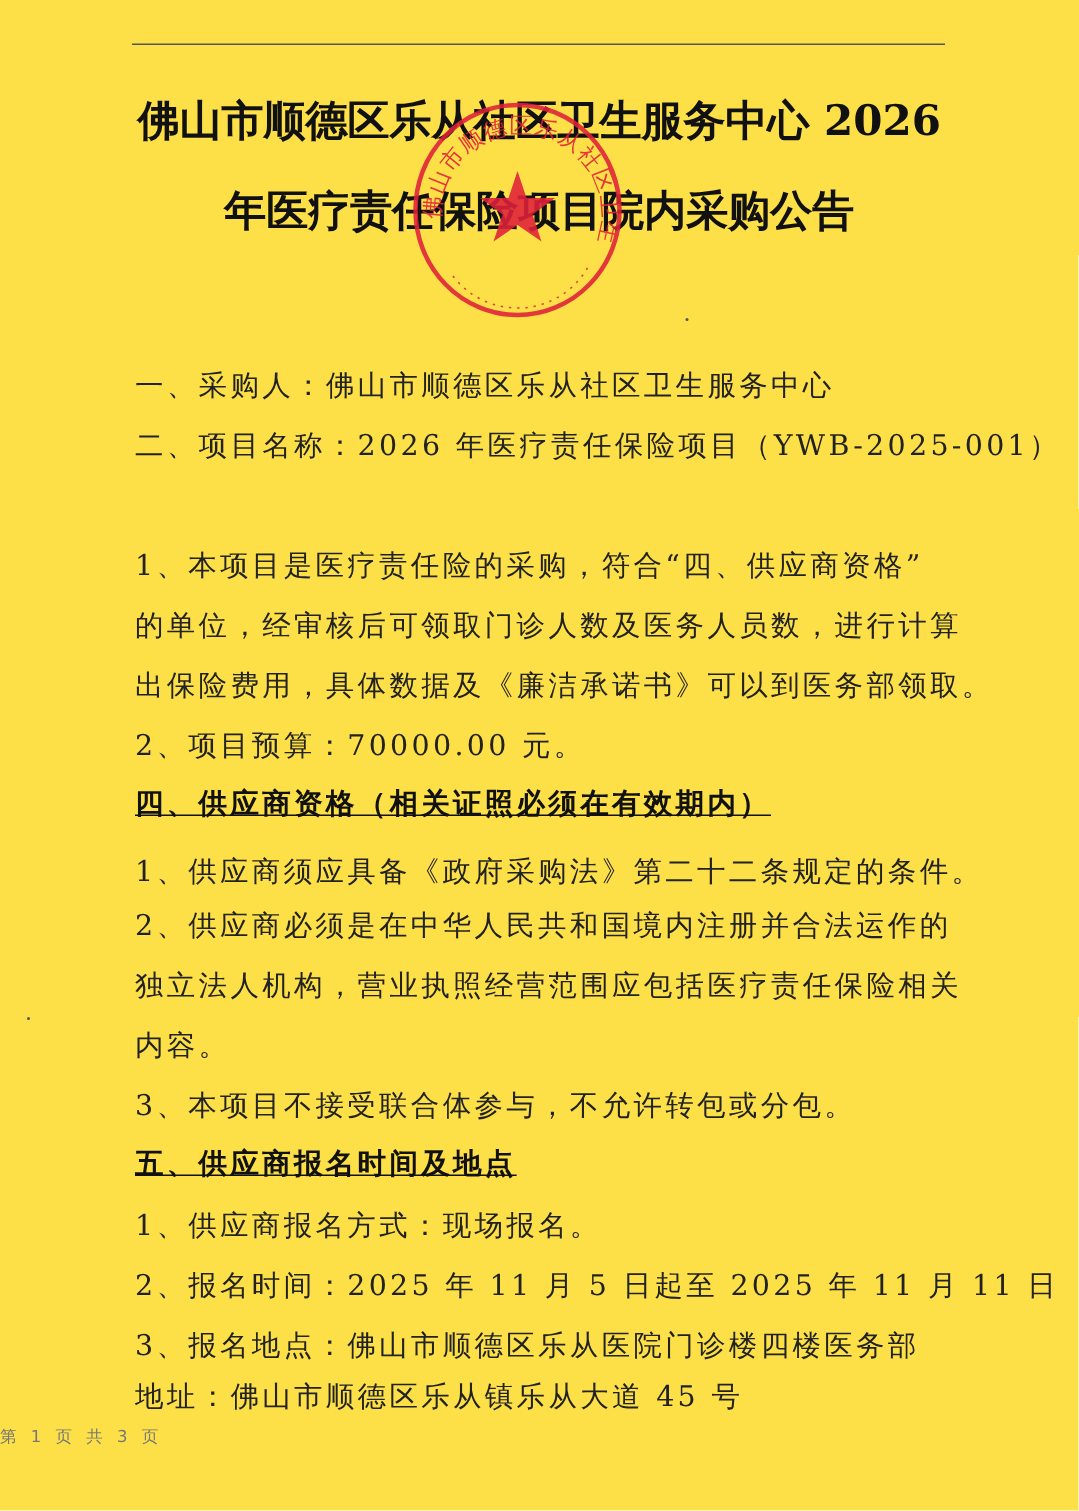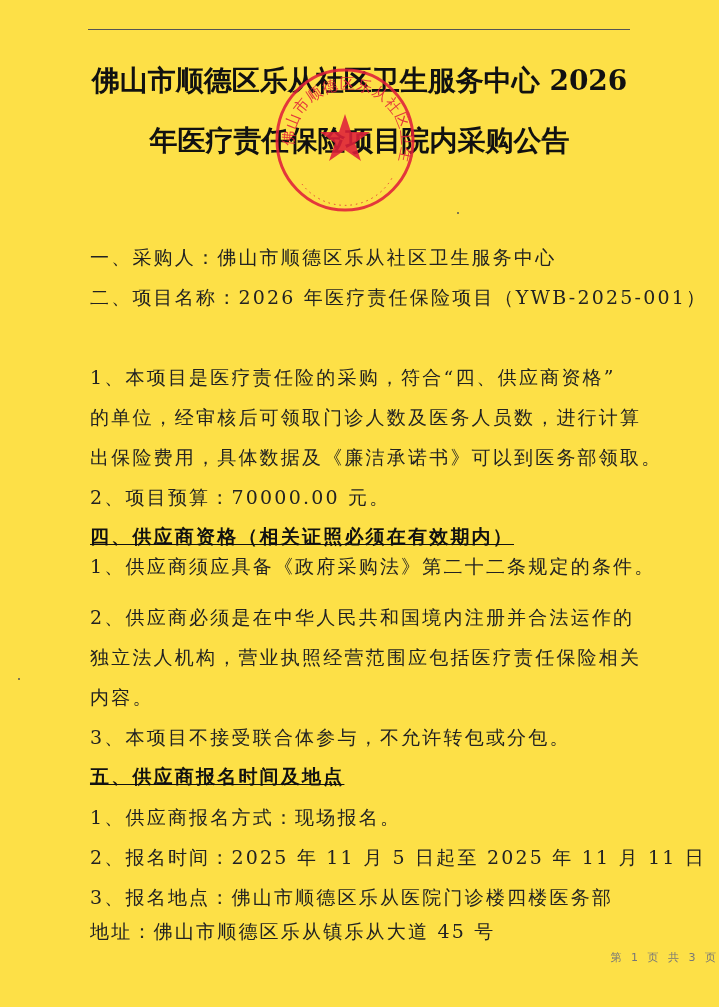--- a/index.html
+++ b/index.html
@@ -7,21 +7,21 @@
          font-family:"DejaVu Serif","Liberation Serif",serif; color:#1a1a1a; }
   .page { position:absolute; left:0; top:0; width:719px; height:1007px; background:#fde047; }
   .top-rule { position:absolute; left:88px; top:29px; width:542px; height:0; border-top:1.5px solid #555; }
   .title { position:absolute; left:0; width:719px; text-align:center; font-weight:bold;
            font-size:28px; letter-spacing:0px; color:#111; line-height:34px; }
   .title.l1 { top:64px; }
   .title.l2 { top:124px;text-align:center; }
   .stamp { position:absolute; left:272px; top:66px; width:146px; height:148px; pointer-events:none; opacity:0.88; }
   .line { position:absolute; left:90px; font-size:19px; letter-spacing:2.2px; white-space:nowrap; color:#222; line-height:24px;margin-top:24px; }
   .line.h { font-weight:bold; color:#111;text-decoration:underline; }
-  .footer { position:absolute; top:950px; left:0; width:719px; text-align:right; font-size:11px; color:#777; letter-spacing:3px; font-family:"DejaVu Sans","Liberation Sans",sans-serif; }
+  .footer { position:absolute; top:950px; left:0; width:719px; text-align:left; font-size:11px; color:#777; letter-spacing:3px; font-family:"DejaVu Sans","Liberation Sans",sans-serif; }
   .speck { position:absolute; width:2px; height:2px; background:#555; border-radius:50%; }
 </style>
 </head>
 <body>
 
 <div class="page">
   <div class="top-rule"></div>
 
   <div class="title l1">佛山市顺德区乐从社区卫生服务中心 2026</div>
   <div class="title l2">年医疗责任保险项目院内采购公告</div>
@@ -38,21 +38,21 @@
     <path d="M 30 118 A 54 54 0 0 0 120 112" fill="none" stroke="#e0203a" stroke-width="1" stroke-dasharray="1.5 4"></path>
   </svg>
 
   <div class="line" style="top:221px">一、采购人：佛山市顺德区乐从社区卫生服务中心</div>
   <div class="line" style="top:261px">二、项目名称：2026 年医疗责任保险项目（YWB-2025-001）</div>
   <div class="line" style="top:341px">1、本项目是医疗责任险的采购，符合“四、供应商资格”</div>
   <div class="line" style="top:421px">出保险费用，具体数据及《廉洁承诺书》可以到医务部领取。</div>
   <div class="line" style="top:381px">的单位，经审核后可领取门诊人数及医务人员数，进行计算</div>
   <div class="line" style="top:461px">2、项目预算：70000.00 元。</div>
   <div class="line h" style="top:500px">四、供应商资格（相关证照必须在有效期内）</div>
-  <div class="line" style="top:530px">1、供应商须应具备《政府采购法》第二十二条规定的条件。</div>
+  <div class="line" style="top:545px">1、供应商须应具备《政府采购法》第二十二条规定的条件。</div>
   <div class="line" style="top:581px">2、供应商必须是在中华人民共和国境内注册并合法运作的</div>
   <div class="line" style="top:621px">独立法人机构，营业执照经营范围应包括医疗责任保险相关</div>
   <div class="line" style="top:661px">内容。</div>
   <div class="line" style="top:701px">3、本项目不接受联合体参与，不允许转包或分包。</div>
   <div class="line h" style="top:740px">五、供应商报名时间及地点</div>
   <div class="line" style="top:781px">1、供应商报名方式：现场报名。</div>
   <div class="line" style="top:821px">2、报名时间：2025 年 11 月 5 日起至 2025 年 11 月 11 日</div>
   <div class="line" style="top:861px">3、报名地点：佛山市顺德区乐从医院门诊楼四楼医务部</div>
   <div class="line" style="top:895px">地址：佛山市顺德区乐从镇乐从大道 45 号</div>
 

